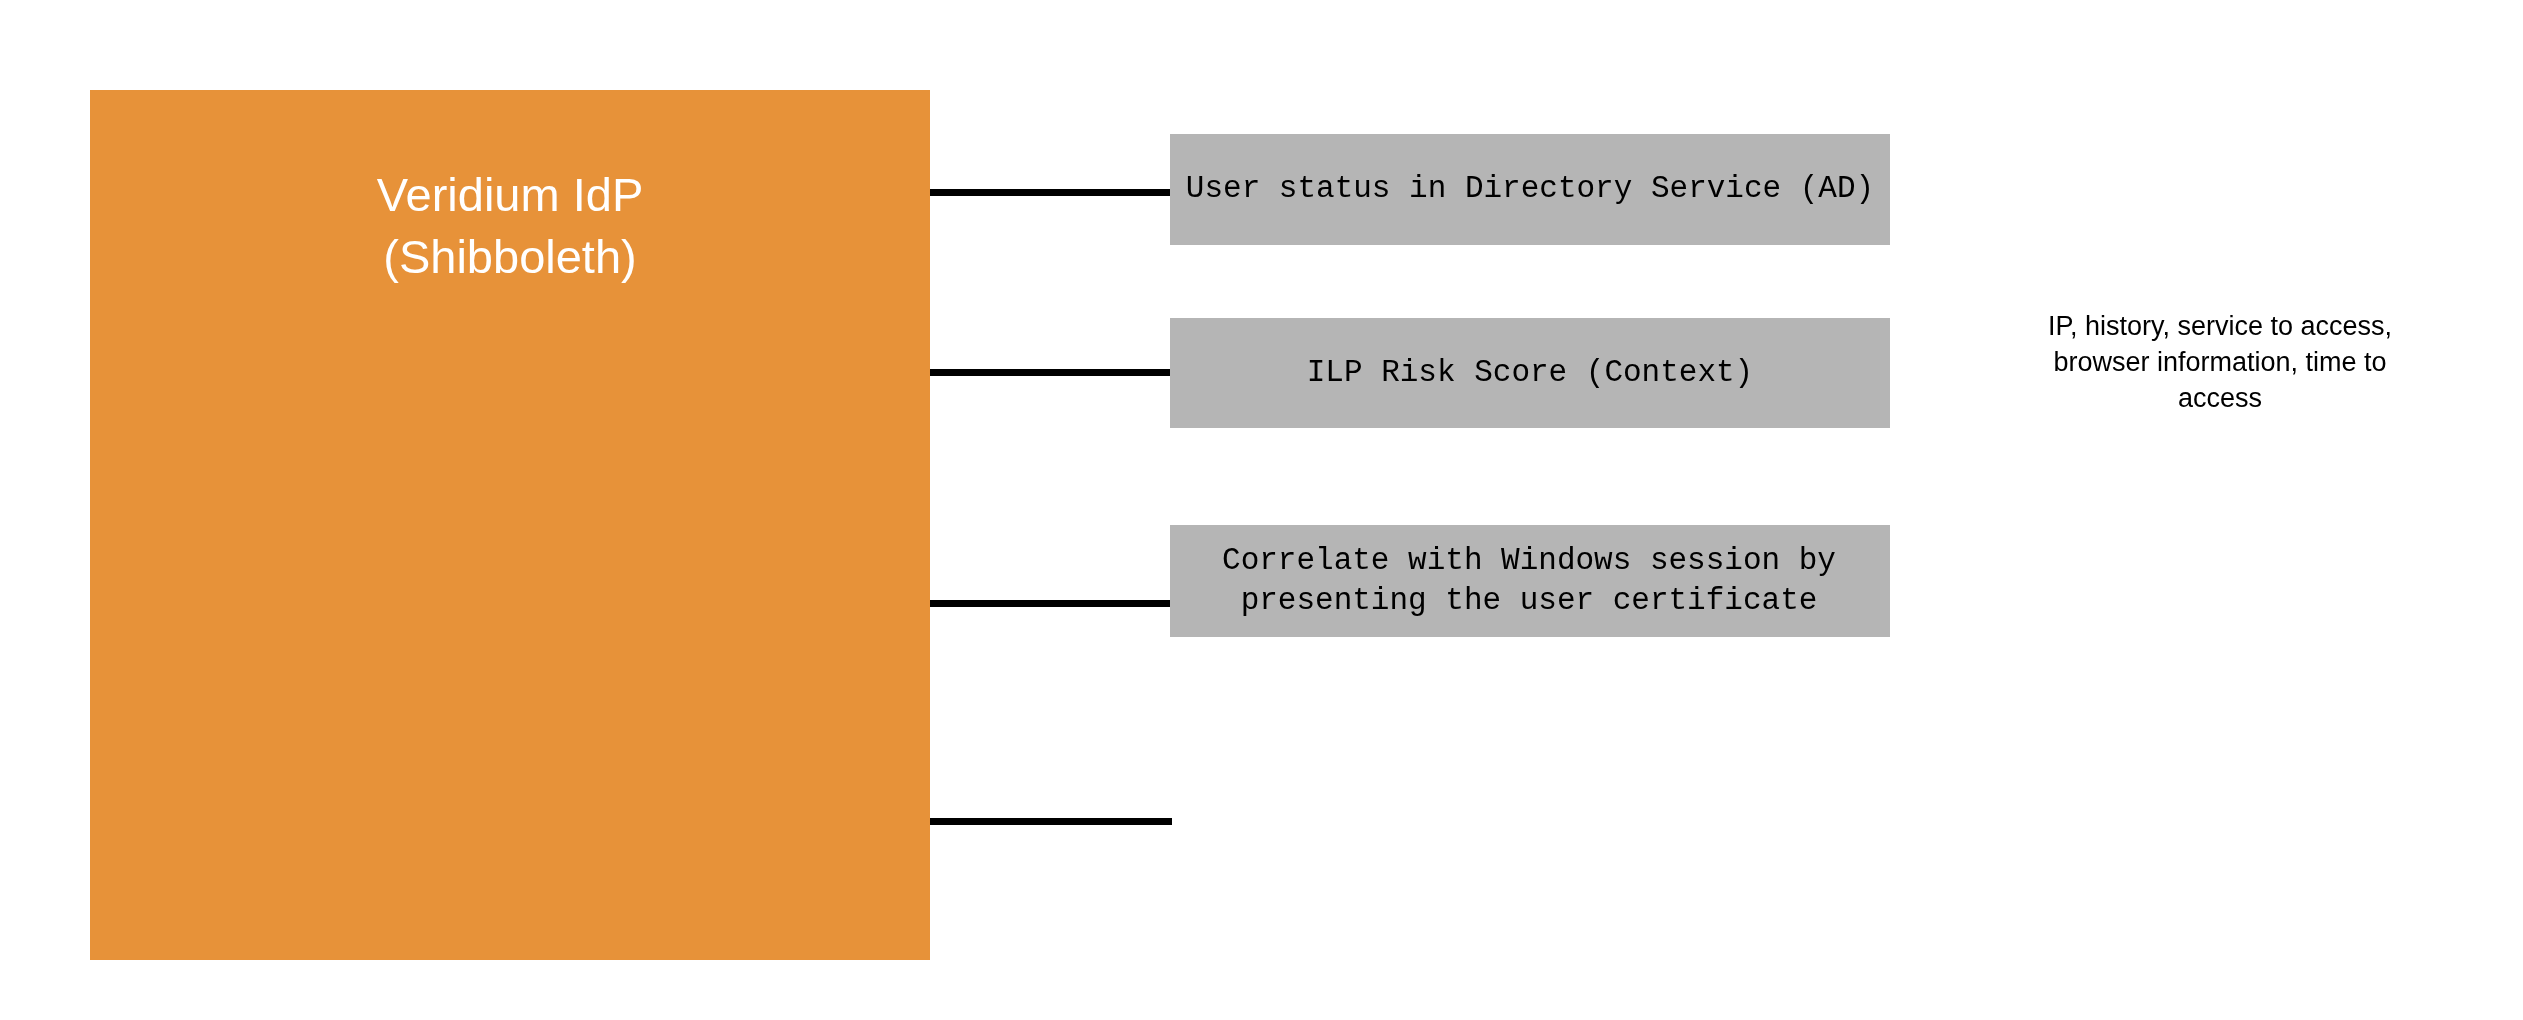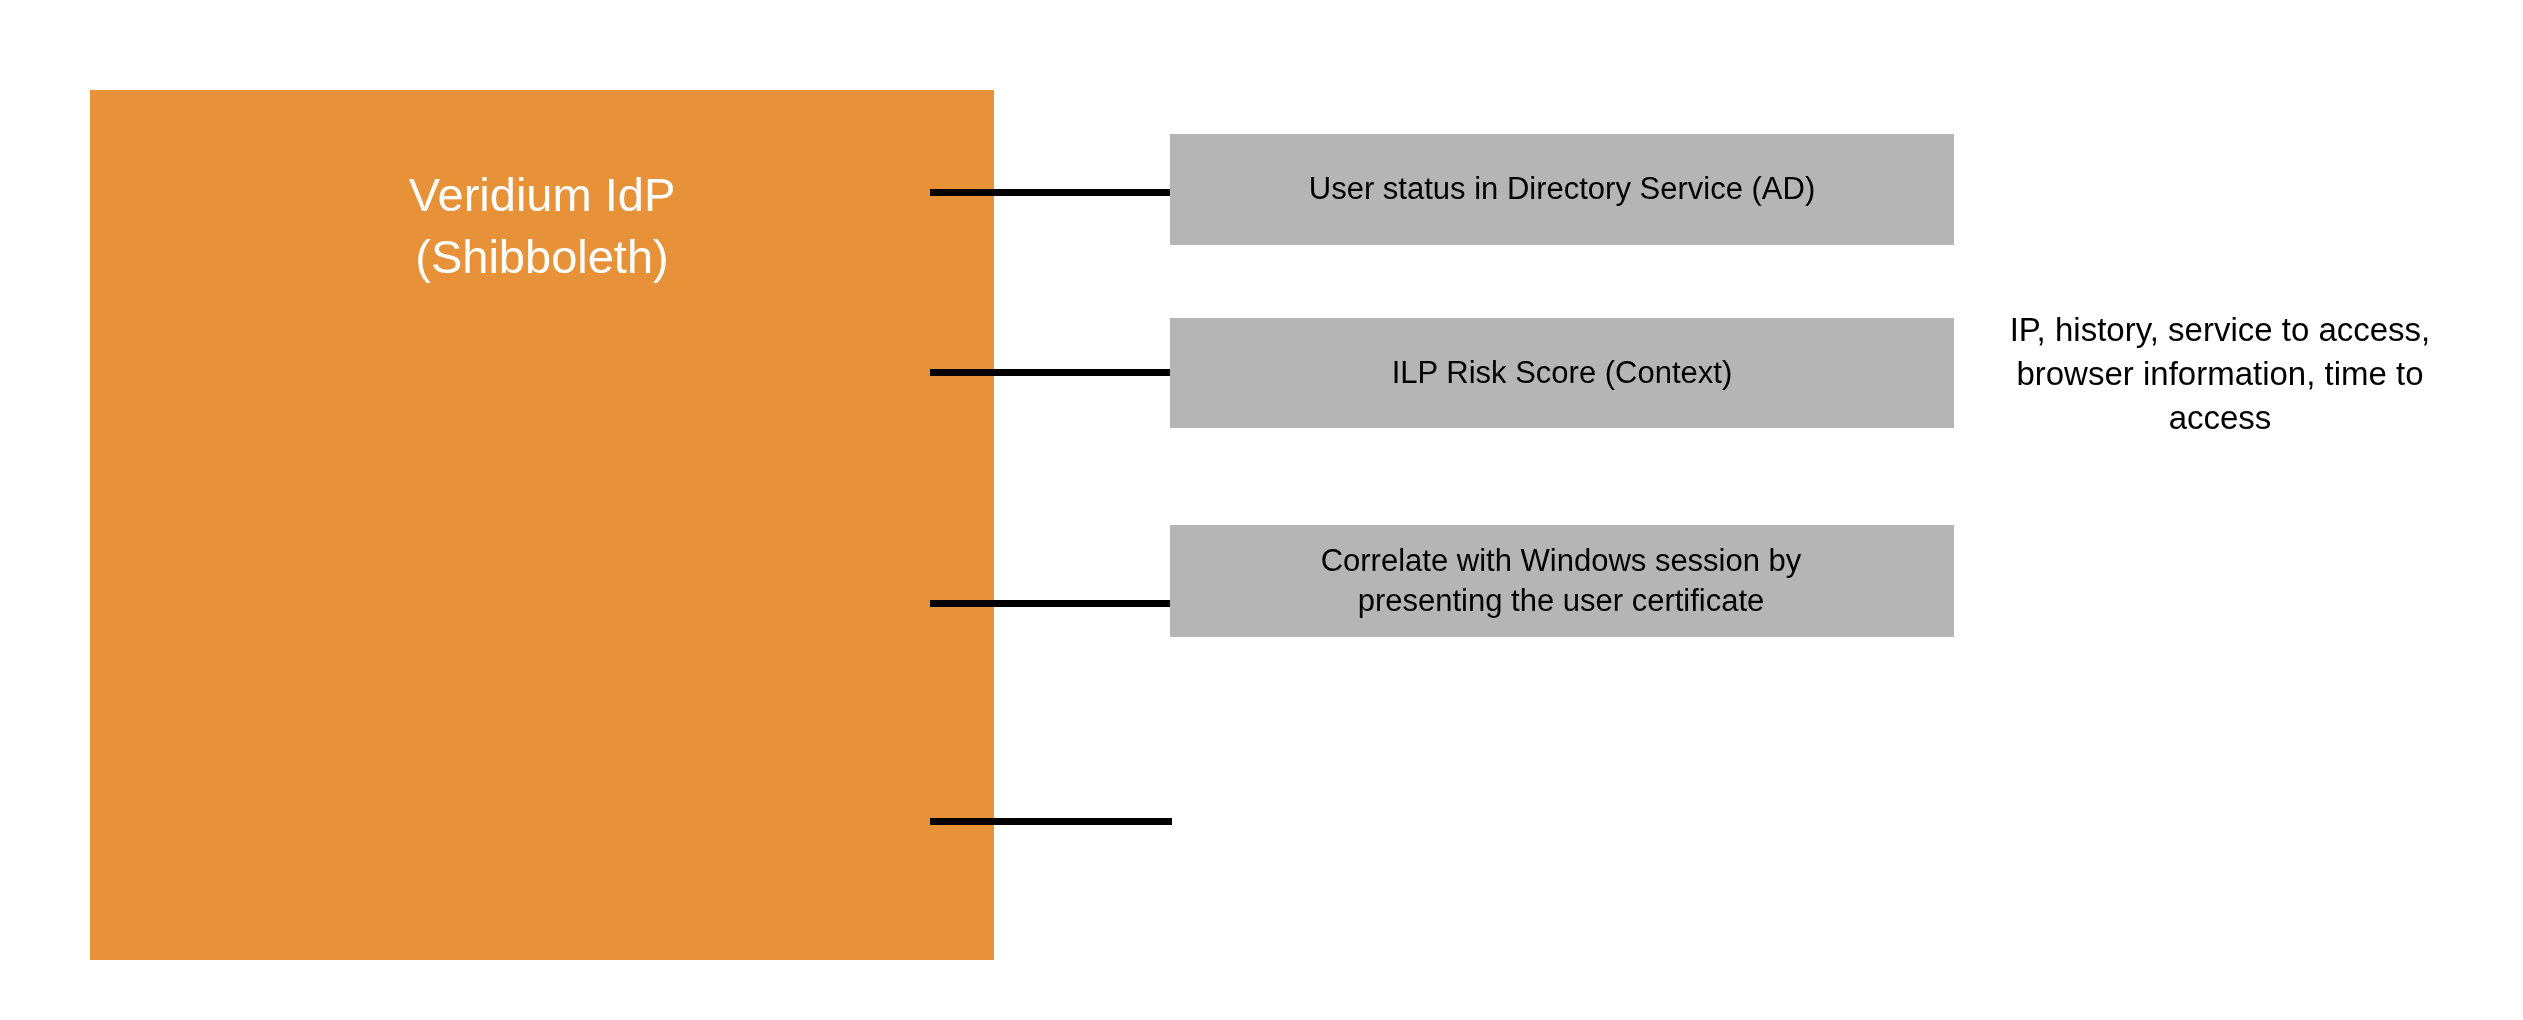--- a/index.html
+++ b/index.html
@@ -17,21 +17,21 @@
     height: 1020px;
     background: #ffffff;
     overflow: hidden;
   }
 
   
   .idp-node {
     position: absolute;
     left: 90px;
     top: 90px;
-    width: 904px;
+    width: 840px;
     height: 870px;
     background: #e79239;
     box-sizing: border-box;
   }
   .idp-node-label {
     position: absolute;
     left: 0;
     top: 74px;
     width: 100%;
     text-align: center;
@@ -39,31 +39,31 @@
     font-size: 47px;
     line-height: 1.32;
     font-family: "Liberation Sans", sans-serif;
     white-space: pre-line;
   }
 
   
   .factor-box {
     position: absolute;
     left: 1170px;
-    width: 784px;
+    width: 720px;
     background: #b5b5b5;
     box-sizing: border-box;
     display: flex;
     align-items: center;
     justify-content: center;
     color: #000000;
     font-size: 31px;
     line-height: 1.30;
     text-align: center;
-    font-family: Liberation Sans, sans-serif;
+    font-family: Liberation Mono, monospace;
     white-space: pre-line;
     padding: 0 10px;
   }
   .factor-box.b1 { top: 134px; height: 111px; }
   .factor-box.b2 { top: 318px; height: 110px; }
   .factor-box.b3 { top: 525px; height: 112px; padding-left: 8px; }
   .factor-box.b4 { top: 750px; height: 112px; }
 
   
   .connector {
@@ -79,21 +79,21 @@
   .connector.c4 { top: 818px; }
 
   
   .annotation {
     position: absolute;
     left: 1985px;
     top: 308px;
     width: 470px;
     text-align: center;
     color: #000000;
-    font-size: 33px;
+    font-size: 27px;
     line-height: 1.34;
     font-family: "Liberation Sans", sans-serif;
     white-space: pre-line;
   }
 </style>
 </head>
 <body>
 
 <div id="canvas">
 

